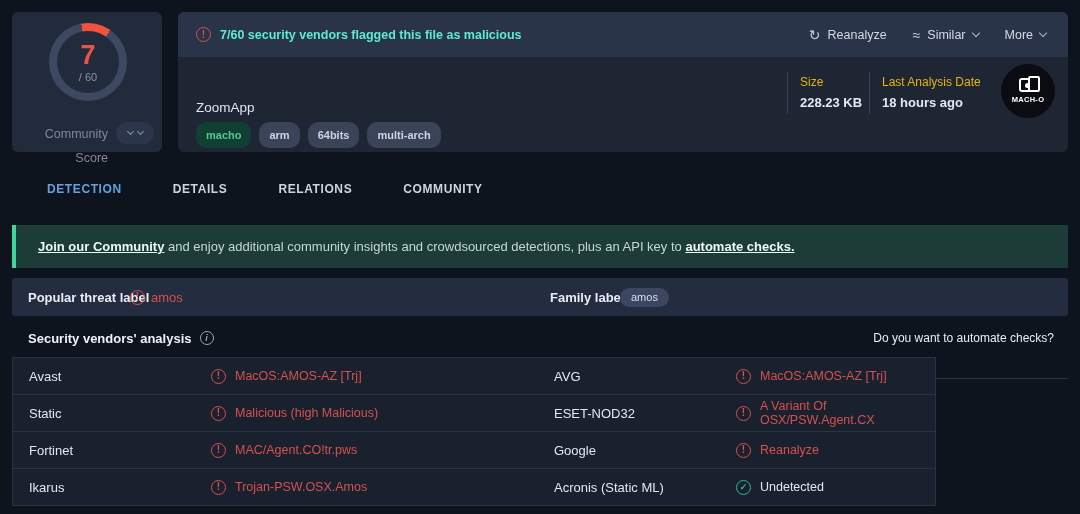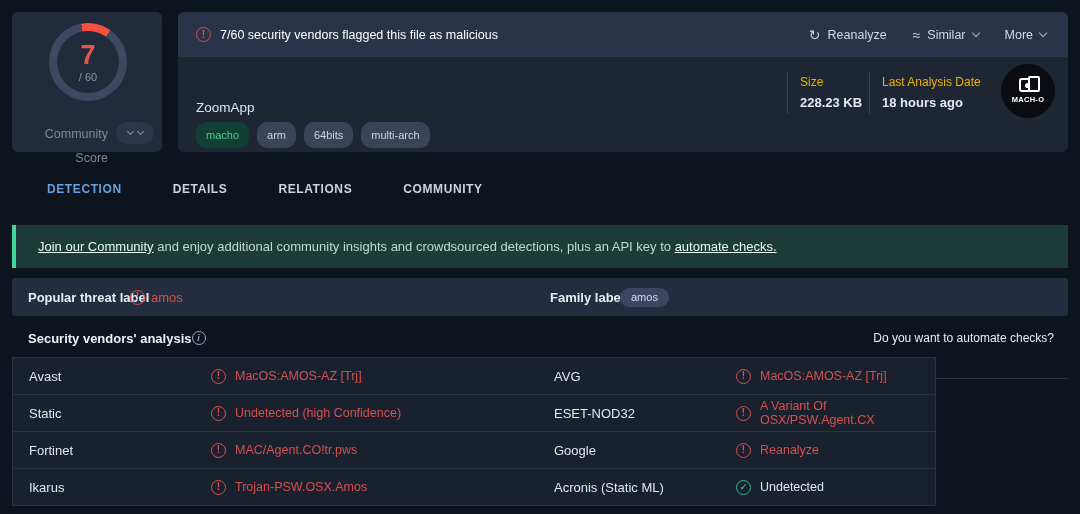--- a/index.html
+++ b/index.html
@@ -23,30 +23,30 @@
   .gauge-total { color:#8a93a6; font-size:11px; margin-top:2px; }
   .score-label { left:0; top:110px; width:96px; text-align:right; color:#7f8899; font-size:12.5px; line-height:24px; }
   .vote-pill { left:104px; top:110px; width:38px; height:22px; background:#2c364b; border-radius:11px;
     display:flex; align-items:center; justify-content:center; gap:5px; color:#8a93a6; }
 
   
   .file-card { left:178px; top:12px; width:890px; height:140px; background:#1e2634; border-radius:6px; overflow:hidden; }
   .file-header { left:0; top:0; width:100%; height:45px; background:#2a3448;
     display:flex; align-items:center; justify-content:space-between; padding:0 22px 0 18px; }
   .fh-left { display:flex; align-items:center; gap:9px; }
-  .banner-text { color:#ffffff; font-size:12.5px; font-weight:400; }
+  .banner-text { color:#5eead4; font-size:12.5px; font-weight:700; }
   .fh-actions { display:flex; align-items:center; gap:26px; }
   .action-btn { display:flex; align-items:center; gap:7px; color:#d3dae6; font-size:12.5px; cursor:pointer; }
   .action-icon { font-size:14px; line-height:14px; color:#c7cfdd; }
 
   .hash-line { left:18px; top:61px; font-size:13px; color:#e6eaf2; letter-spacing:0.2px; }
   .file-name { left:18px; top:88px; font-size:13.5px; color:#dfe4ee; }
   .tags-row { left:18px; top:110px; display:flex; gap:8px; }
   .tag { height:19px; padding:13px 10px; border-radius:10px; background:#3a4358; color:#ccd4e2;
-    font-size:11px; display:flex; align-items:center; }
+    font-size:11px; display:flex; align-items:center;font-weight:bold; }
   .tag.green { background:#123f33; color:#4fc992; }
 
   .vdiv { width:1px; height:42px; background:#3a4356; top:60px; }
   .meta-label { font-size:12px; color:#eab308; }
   .meta-value { font-size:13px; font-weight:700; color:#e3e8f1; margin-top:6px; }
 
   .macho-badge { left:823px; top:52px; width:54px; height:54px; border-radius:50%; background:#0a0c11;
     display:flex; flex-direction:column; align-items:center; justify-content:center; gap:3px; }
   .macho-doc { width:18px; height:14px; border:2px solid #ffffff; border-radius:3px; background:#0a0c11; position:relative; }
   .macho-doc::before { content:""; position:absolute; right:-5px; top:-4px; width:8px; height:12px;
@@ -59,35 +59,35 @@
   .tabs-border { left:12px; top:208px; width:1056px; height:1px; background:#2b3342; }
   .tabs-inner { position:absolute; left:31px; top:0; height:38px; display:flex; gap:35px; align-items:center; }
   .tab { font-size:12px; font-weight:700; letter-spacing:0.6px; color:#cdd4e0; cursor:pointer;padding-left:16px; }
   .tab.active { color:#64a1df; }
   .tab-underline { left:12px; top:206px; width:94px; height:3px; background:#4e8fd7; border-radius:2px; }
 
   
   .community-banner { left:12px; top:225px; width:1056px; height:43px; background:#1d3c38;
     border-left:4px solid #3fd79c; display:flex; align-items:center; padding-left:22px; }
   .cb-text { font-size:13px; color:#c2d9d2; }
-  .cb-link { color:#eafaf4; font-weight:400; text-decoration:underline; cursor:pointer; }
+  .cb-link { color:#eafaf4; font-weight:700; text-decoration:underline; cursor:pointer; }
 
   
   .threat-card { left:12px; top:278px; width:1056px; height:38px; background:#242d3f; border-radius:3px;
     display:flex; align-items:center; }
   .threat-title { position:absolute; left:16px; font-size:13px; font-weight:700; color:#e8ecf4; }
   .threat-value-wrap { position:absolute; left:118px; display:flex; align-items:center; gap:6px; }
   .threat-value { color:#d5504e; font-size:13px; }
   .family-title { position:absolute; left:538px; font-size:13px; font-weight:700; color:#e8ecf4; }
   .family-pill { position:absolute; left:608px; height:19px; padding:0 11px; background:#3c4660; border-radius:10px;
     color:#d7dfeb; font-size:11px; display:flex; align-items:center; }
 
   
   .vendors-header { left:12px; top:322px; width:1056px; height:32px; display:flex; align-items:center; justify-content:space-between; padding:0 14px 0 16px; }
-  .vh-left { display:flex; align-items:center; }
+  .vh-left { display:flex; align-items:center; gap:8px; }
   .vendors-title { font-size:13px; font-weight:700; color:#eef1f6; }
   .automate-q { font-size:12px; color:#e8ecf4; }
 
   
   .vendor-table { left:12px; top:357px; width:924px; border:1px solid #2b3342; border-bottom:none; background:#1a212e; }
   .v-row { display:flex; height:37px; border-bottom:1px solid #2b3342; align-items:center; position:relative; }
   .cell-vendor { font-size:13px; color:#e2e7ef; position:absolute; }
   .cell-result { position:absolute; display:flex; align-items:center; gap:9px; font-size:12.5px; }
   .res-text.detected { color:#d5504e; }
   .res-text.undetected { color:#e2e7ef; }
@@ -214,21 +214,21 @@
       <span class="cell-vendor v2">AVG</span>
       <span class="cell-result r2">
         <span class="alert-icon">!</span>
         <span class="res-text detected">MacOS:AMOS-AZ [Trj]</span>
       </span>
     </div>
     <div class="v-row">
       <span class="cell-vendor v1">Static</span>
       <span class="cell-result r1">
         <span class="alert-icon">!</span>
-        <span class="res-text detected">Undetected (high Confidence)</span>
+        <span class="res-text detected">Malicious (high Malicious)</span>
       </span>
       <span class="cell-vendor v2">ESET-NOD32</span>
       <span class="cell-result r2">
         <span class="alert-icon">!</span>
         <span class="res-text detected">A Variant Of OSX/PSW.Agent.CX</span>
       </span>
     </div>
     <div class="v-row">
       <span class="cell-vendor v1">Fortinet</span>
       <span class="cell-result r1">

